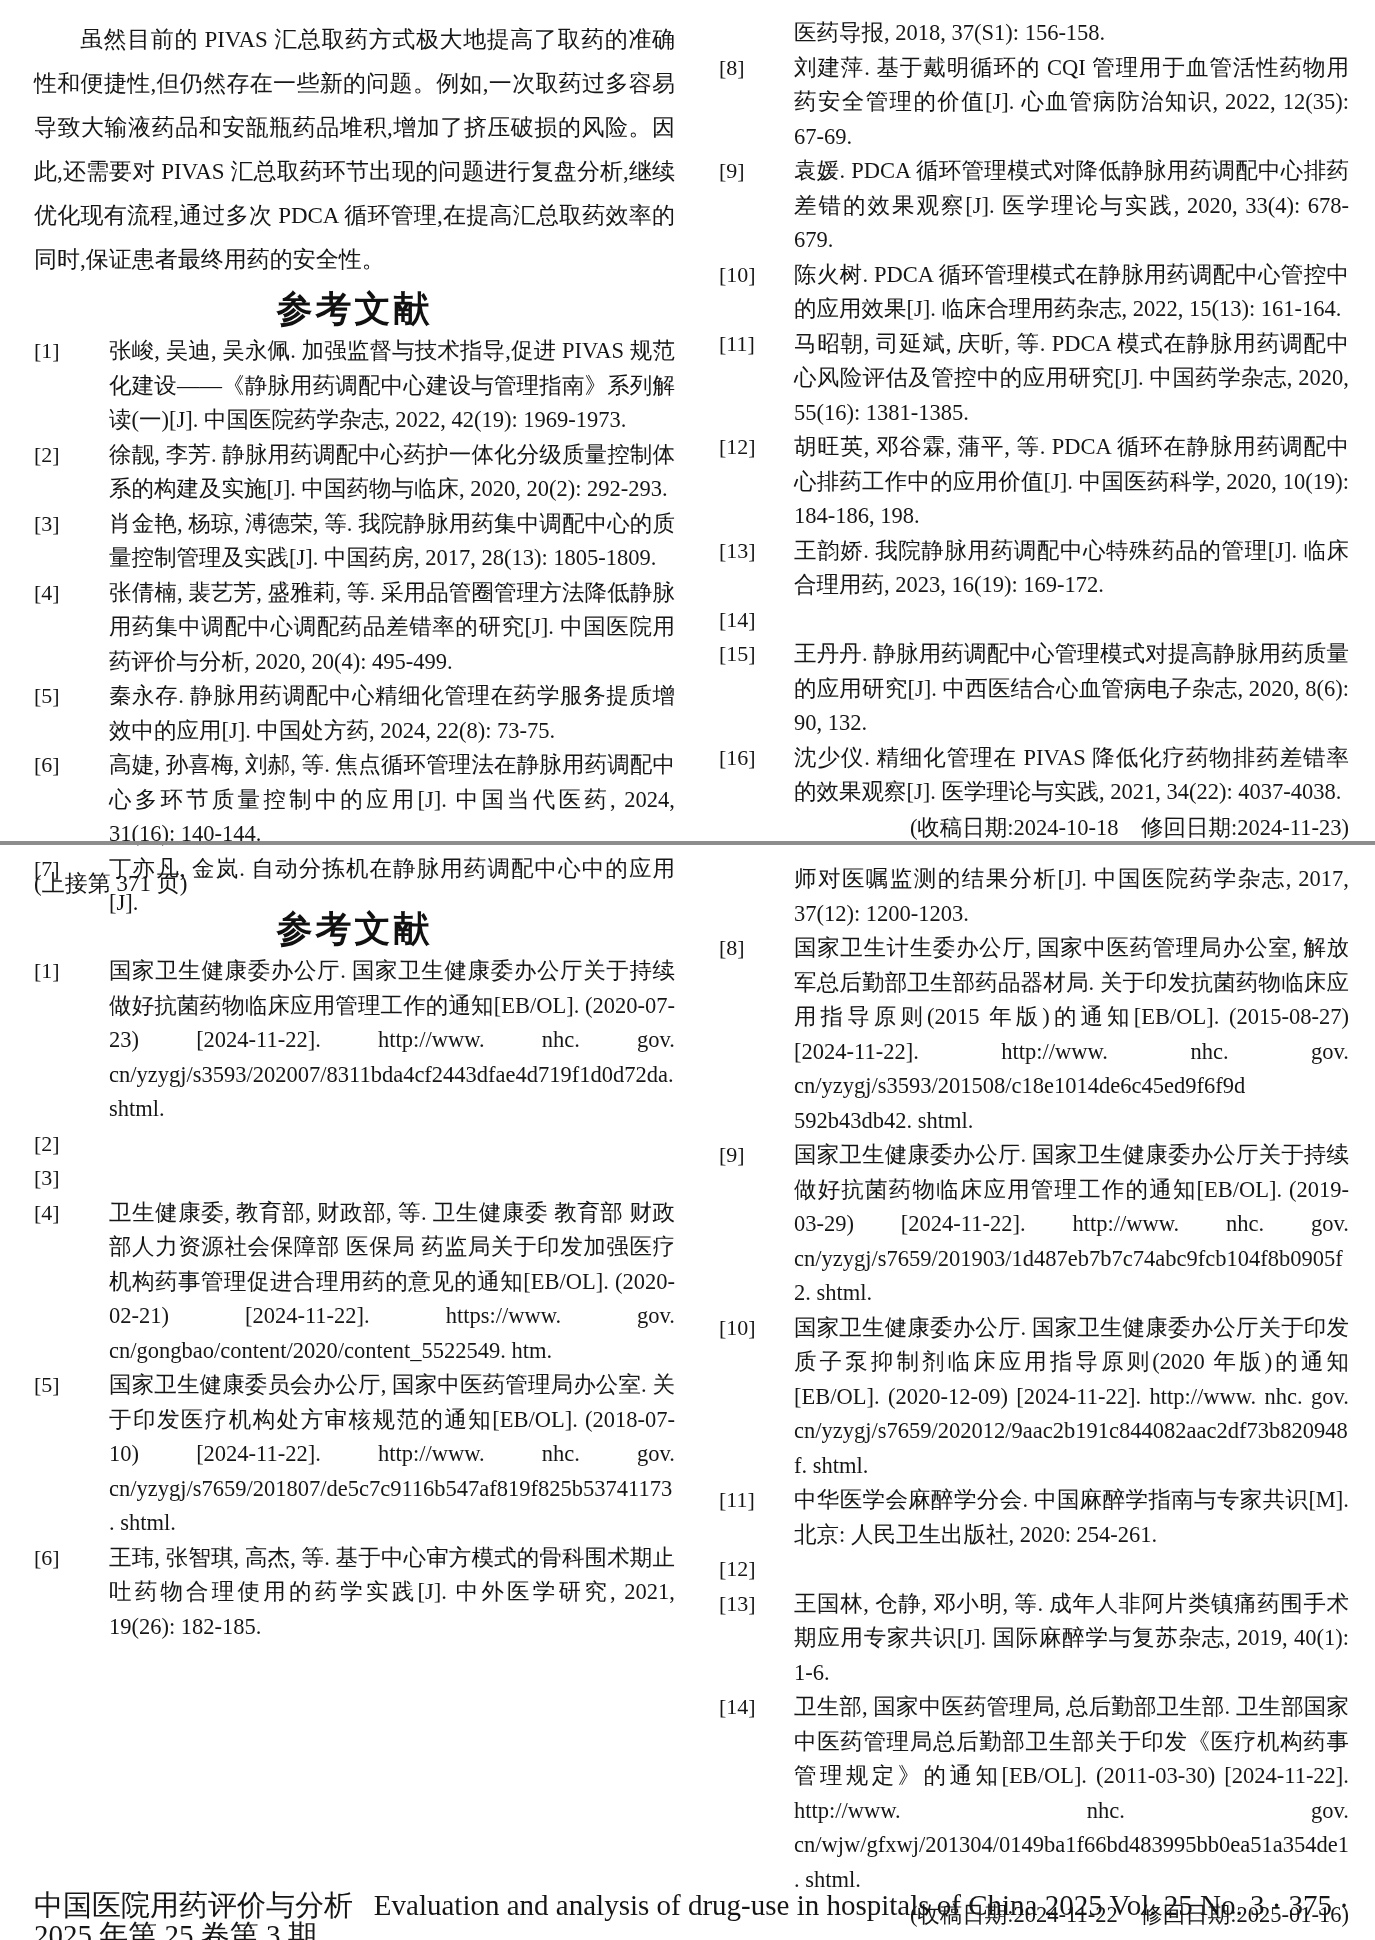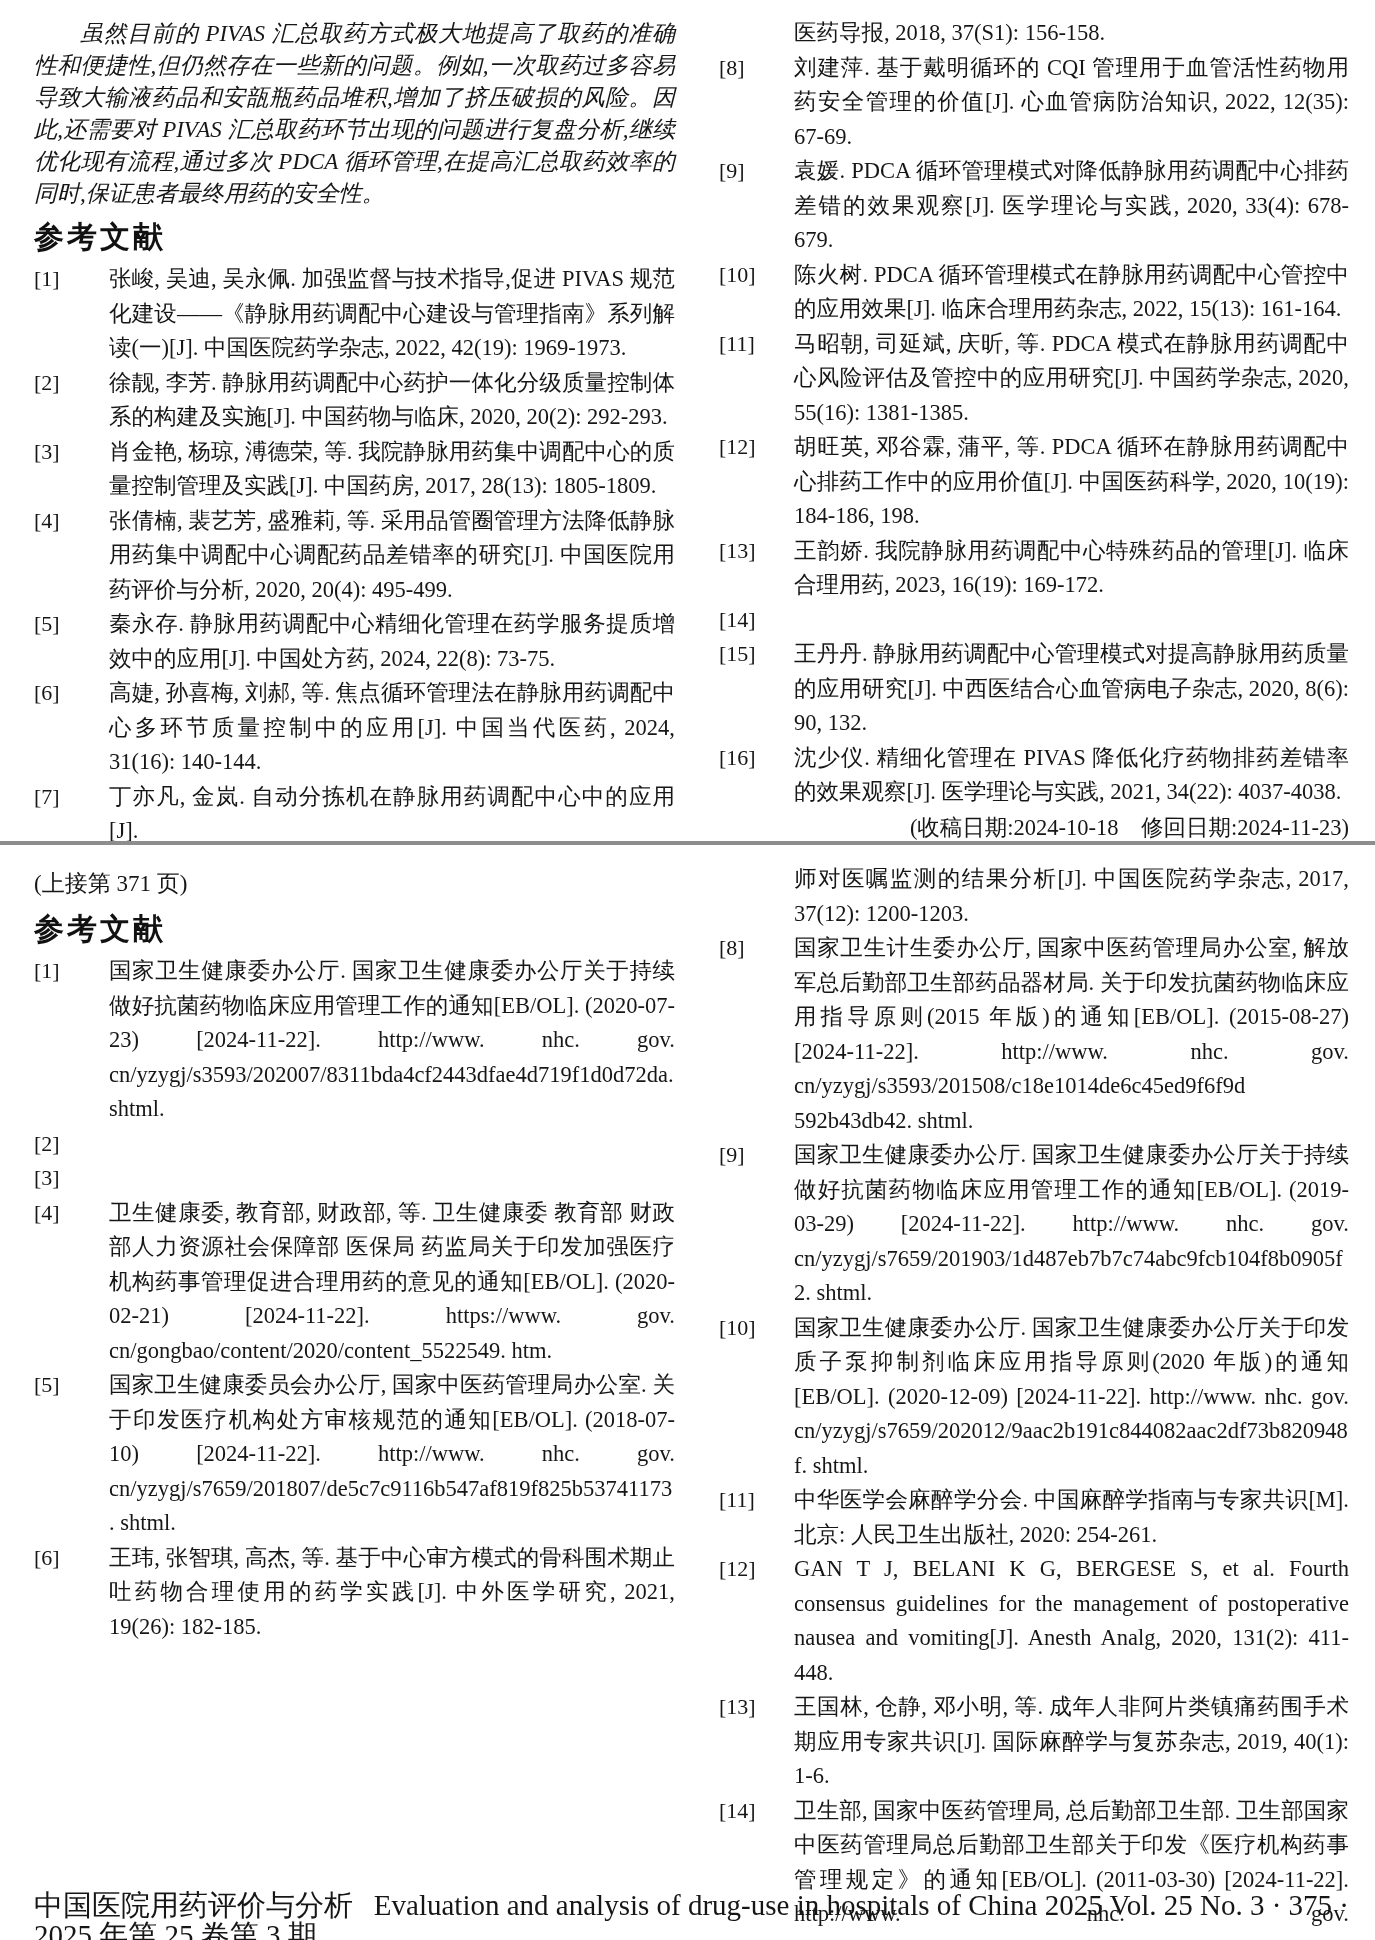--- a/index.html
+++ b/index.html
@@ -9,28 +9,27 @@
     background:#ffffff; color:#161616; overflow:hidden;
     font-family:"Liberation Serif","DejaVu Serif",serif;
   }
   .col { position:absolute; }
   .s1-left  { left:34px;  top:18px;  width:641px; }
   .s1-right { left:719px; top:16px;  width:630px; }
   .s2-left  { left:34px;  top:866px; width:641px; }
   .s2-right { left:719px; top:862px; width:630px; }
 
   .para {
-    font-size:23px; line-height:32px; text-align:justify; text-justify:inter-ideograph;
+    font-size:23px; line-height:44px; text-align:justify; text-justify:inter-ideograph;
     text-indent:2em;
-    font-style:italic;
   }
   .refs-heading {
     font-family:"Liberation Sans","DejaVu Sans",sans-serif;
-    font-weight:700; font-size:30px; line-height:40px;
-    letter-spacing:3px; margin:7px 0 5px 0; color:#111;
+    font-weight:700; font-size:36px; line-height:40px;
+    letter-spacing:3px; margin:7px 0 5px 0; color:#111;text-align:center;
   }
   .cont-note { font-size:23px; line-height:36px; }
   .ref-item { display:flex;gap:9px; }
   .ref-num  { flex:0 0 66px; font-size:22px; line-height:34.5px; }
   .ref-text {
     flex:1; font-size:22.5px; line-height:34.5px;
     text-align:justify; text-justify:inter-ideograph;
     overflow-wrap:anywhere;
   }
   .dates { font-size:22.5px; line-height:36px; text-align:right; }
@@ -180,21 +179,20 @@
         <div class="ref-item">
           <span class="ref-num">[10]</span>
           <div class="ref-text">国家卫生健康委办公厅. 国家卫生健康委办公厅关于印发质子泵抑制剂临床应用指导原则(2020 年版)的通知[EB/OL]. (2020-12-09) [2024-11-22]. http://www. nhc. gov. cn/yzygj/s7659/202012/9aac2b191c844082aac2df73b820948f. shtml.</div>
         </div>
         <div class="ref-item">
           <span class="ref-num">[11]</span>
           <div class="ref-text">中华医学会麻醉学分会. 中国麻醉学指南与专家共识[M]. 北京: 人民卫生出版社, 2020: 254-261.</div>
         </div>
         <div class="ref-item">
           <span class="ref-num">[12]</span>
-          <div class="ref-text">GAN T J, BELANI K G, BERGESE S, et al. Fourth consensus guidelines for the management of postoperative nausea and vomiting[J]. Anesth Analg, 2020, 131(2): 411-448.</div>
         </div>
         <div class="ref-item">
           <span class="ref-num">[13]</span>
           <div class="ref-text">王国林, 仓静, 邓小明, 等. 成年人非阿片类镇痛药围手术期应用专家共识[J]. 国际麻醉学与复苏杂志, 2019, 40(1): 1-6.</div>
         </div>
         <div class="ref-item">
           <span class="ref-num">[14]</span>
           <div class="ref-text">卫生部, 国家中医药管理局, 总后勤部卫生部. 卫生部国家中医药管理局总后勤部卫生部关于印发《医疗机构药事管理规定》的通知[EB/OL]. (2011-03-30) [2024-11-22]. http://www. nhc. gov. cn/wjw/gfxwj/201304/0149ba1f66bd483995bb0ea51a354de1. shtml.</div>
         </div>
       </div>

